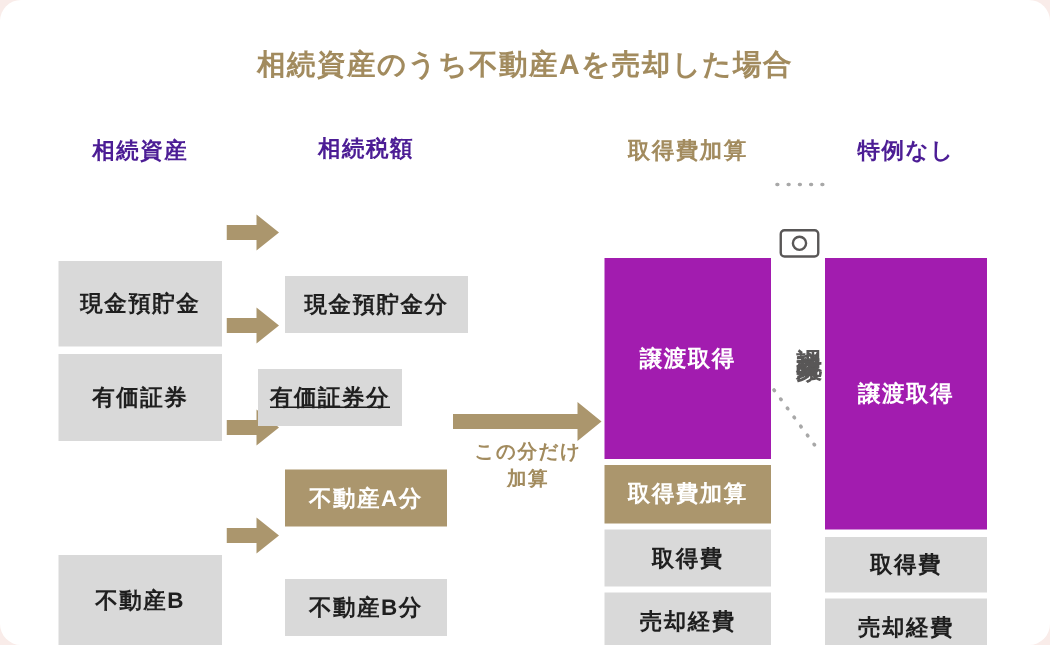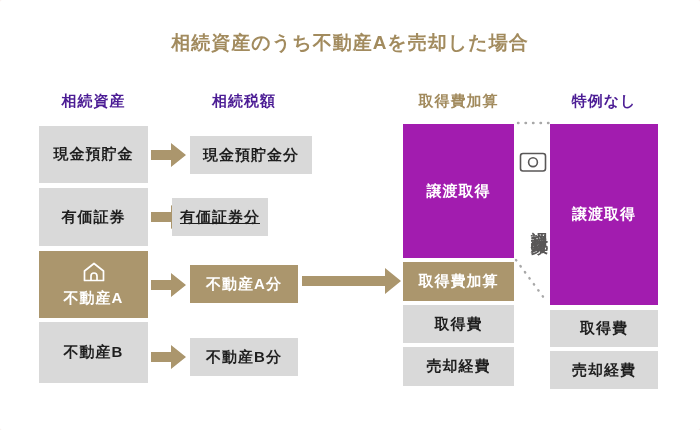--- a/index.html
+++ b/index.html
@@ -1,33 +1,33 @@
 <!DOCTYPE html>
 <html><head>
 <meta charset="utf-8">
 <style>
   html,body{margin:0;padding:0;background:#f9ece9;}
   .canvas{
     position:relative;width:700px;height:430px;background:#ffffff;
-    border-radius:2px;overflow:hidden;
+    border-radius:14px;overflow:hidden;
     font-family:"Liberation Sans","DejaVu Sans",sans-serif;
     -webkit-font-smoothing:antialiased;
   }
   .title{
     position:absolute;top:30px;left:0;width:700px;text-align:center;
     font-size:19px;font-weight:700;color:#a28b5e;letter-spacing:1px;
   }
   .col-header{
     position:absolute;top:92px;height:18px;line-height:18px;text-align:center;
     font-size:15px;font-weight:700;color:#4c1d95;letter-spacing:1px;
   }
   .col-header.gold{color:#a28b5e;}
   .box{
     position:absolute;display:flex;align-items:center;justify-content:center;
-    font-size:15px;font-weight:700;color:#1f1f1f;letter-spacing:1px;
+    font-size:15px;font-weight:700;color:#1f1f1f;letter-spacing:1px;margin-top:48px;
   }
   .box.gray{background:#d9d9d9;}
   .box.gold{background:#ab966d;color:#ffffff;}
   .box.dark{background:#a21caf;color:#ffffff;}
   .box.stack{flex-direction:column;gap:3px;}
   .arrow{position:absolute;}
   .arrow svg{display:block;}
   .note{
     position:absolute;left:288px;top:292px;width:128px;text-align:center;
     font-size:13px;font-weight:700;color:#a28b5e;line-height:18px;letter-spacing:1px;
@@ -42,35 +42,26 @@
   .overlay{position:absolute;left:0;top:0;pointer-events:none;}
 </style>
 </head>
 <body>
 
 <div class="canvas">
 
   <div class="title">相続資産のうち不動産Aを売却した場合</div>
 
   <div class="col-header" style="left:39px;width:109px;">相続資産</div>
-  <div class="col-header" style="left:190px;width:108px;">相続税額</div>
+  <div class="col-header" style="left:190px;width:108px;font-family:Liberation Mono, monospace;">相続税額</div>
   <div class="col-header gold" style="left:403px;width:111px;">取得費加算</div>
   <div class="col-header" style="left:550px;width:108px;">特例なし</div>
 
   <div class="box gray" style="left:39px;top:126px;width:109px;height:57px;">現金預貯金</div>
   <div class="box gray" style="left:39px;top:188px;width:109px;height:58px;">有価証券</div>
-  <div class="box gold stack" style="left:39px;top:251px;width:109px;height:67px;">
-    <span>
-      <svg width="24" height="22" viewBox="0 0 24 22" fill="none">
-        <path d="M12 2.5 L21.5 10 V19.5 H2.5 V10 Z" stroke="#ffffff" stroke-width="1.7" stroke-linejoin="round"></path>
-        <path d="M9 19.5 V15 a3 3 0 0 1 6 0 V19.5" stroke="#ffffff" stroke-width="1.7" stroke-linejoin="round"></path>
-      </svg>
-    </span>
-    <span>不動産A</span>
-  </div>
   <div class="box gray" style="left:39px;top:322px;width:109px;height:61px;">不動産B</div>
 
   <div class="arrow" style="left:151px;top:142px;">
     <svg width="36" height="26" viewBox="0 0 36 26">
         <polygon points="0,8 20,8 20,1 35,13 20,25 20,18 0,18" fill="#ab966d"></polygon>
       </svg>
   </div>
   <div class="arrow" style="left:151px;top:204px;">
     <svg width="36" height="26" viewBox="0 0 36 26">
         <polygon points="0,8 20,8 20,1 35,13 20,25 20,18 0,18" fill="#ab966d"></polygon>
@@ -90,20 +81,24 @@
   <div class="box gray" style="left:190px;top:136px;width:122px;height:38px;">現金預貯金分</div>
   <div class="box gray" style="left:172px;top:198px;width:96px;height:38px;text-decoration:underline;">有価証券分</div>
   <div class="box gold" style="left:190px;top:265px;width:108px;height:38px;">不動産A分</div>
   <div class="box gray" style="left:190px;top:338px;width:108px;height:38px;">不動産B分</div>
 
   <div class="arrow" style="left:302px;top:267px;">
     <svg width="100" height="28" viewBox="0 0 100 28">
         <polygon points="0,9 83,9 83,1 99,14 83,27 83,19 0,19" fill="#ab966d"></polygon>
       </svg>
   </div>
+  <div class="note">
+    <span>この分だけ</span><br>
+    <span>加算</span>
+  </div>
 
   <div class="box dark" style="left:403px;top:124px;width:111px;height:134px;">譲渡取得</div>
   <div class="box gold" style="left:403px;top:262px;width:111px;height:39px;">取得費加算</div>
   <div class="box gray" style="left:403px;top:305px;width:111px;height:38px;">取得費</div>
   <div class="box gray" style="left:403px;top:347px;width:111px;height:39px;">売却経費</div>
 
   <div class="banknote">
     <svg width="28" height="23" viewBox="0 0 28 23" fill="none">
       <rect x="1.5" y="2.5" width="25" height="17.5" rx="2.5" stroke="#595757" stroke-width="1.6"></rect>
       <circle cx="14" cy="11.2" r="4.4" stroke="#595757" stroke-width="1.6"></circle>

